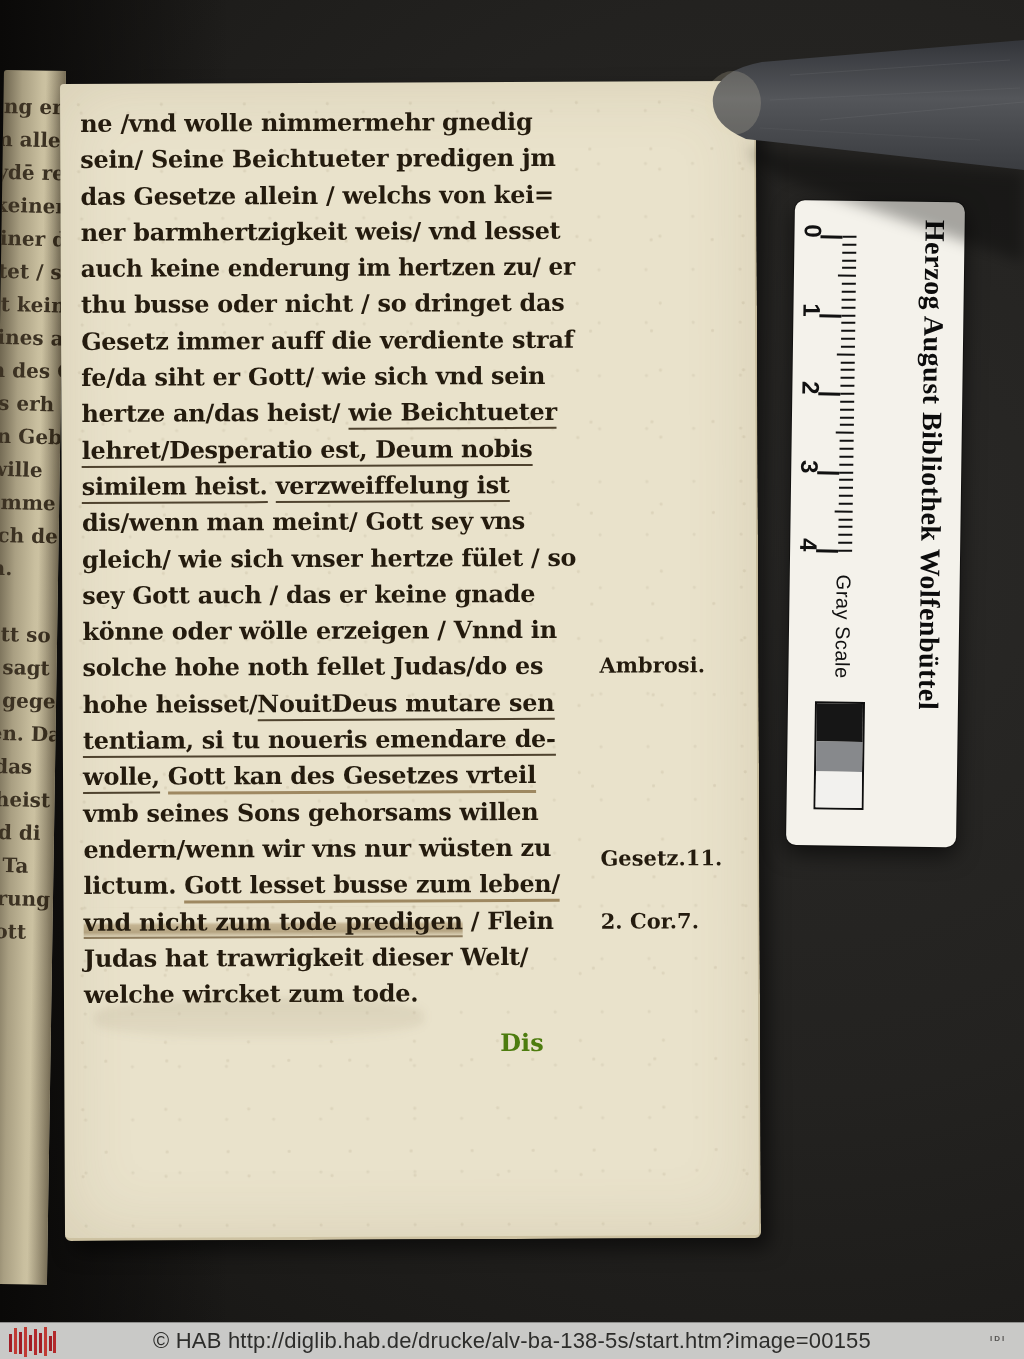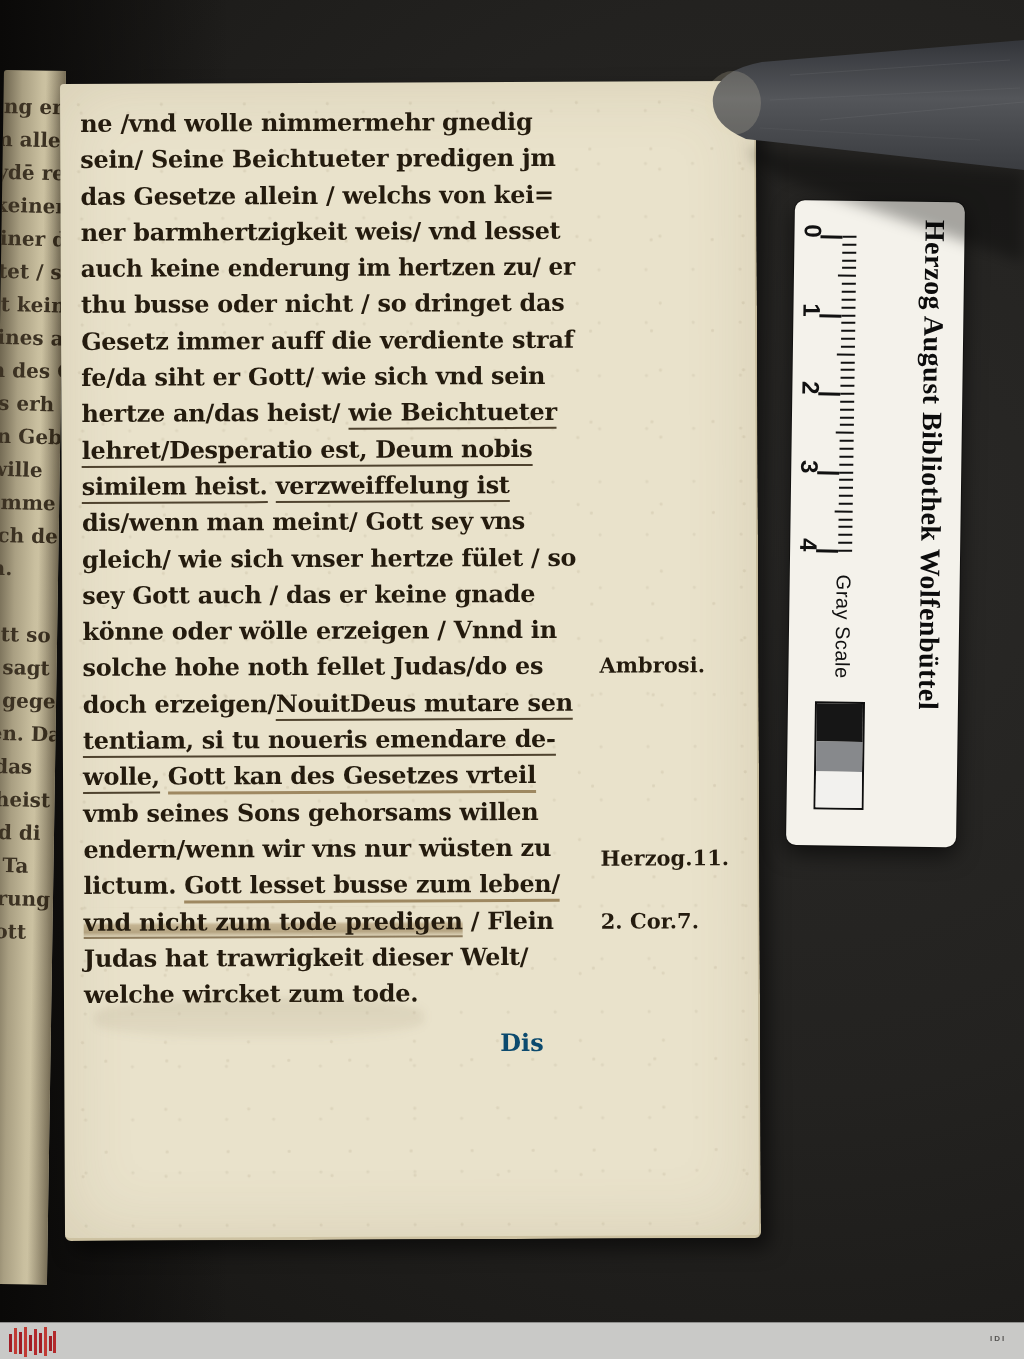--- a/index.html
+++ b/index.html
@@ -37,21 +37,21 @@
   .textblock{position:absolute;left:20px;top:22px;width:494px;color:#241b0e;}
   .tline{white-space:nowrap;font:700 24px/36.3px "DejaVu Serif", serif;
     letter-spacing:-0.3px;transform-origin:left center;}
   .u-ink{border-bottom:2.5px solid rgba(45,32,12,.82);padding-bottom:1px;}
   .u-heavy{border-bottom:3px solid rgba(112,80,32,.62);padding-bottom:1px;}
   .u-smear{border-bottom:2px solid rgba(82,56,20,.6);
     background:linear-gradient(rgba(125,92,38,0) 50%, rgba(125,92,38,.34) 60%, rgba(110,80,30,.42) 85%, rgba(125,92,38,.12) 100%);}
   .margin-note{position:absolute;left:497px;white-space:nowrap;
     font:700 21px/24px "DejaVu Serif", serif;color:#241b0e;margin-left:40px;}
   .catchword{position:absolute;left:436px;top:946px;
-    font:700 24px/30px "DejaVu Serif", serif;color:#0c4a6e;}
+    font:700 24px/30px "DejaVu Serif", serif;color:#4d7c0f;}
   .ghost{position:absolute;left:30px;top:915px;width:330px;height:40px;
     background:linear-gradient(rgba(105,88,55,.12), rgba(105,88,55,.05));
     filter:blur(4px);border-radius:40%;}
   
   .card{position:absolute;left:795px;top:200px;width:170px;height:645px;
     transform:rotate(0.8deg);transform-origin:top left;
     background:#f4f2eb;border-radius:10px;
     box-shadow:0 8px 22px rgba(0,0,0,.6), 0 0 0 1px rgba(0,0,0,.35);}
   .card-title{position:absolute;right:14px;top:18px;height:612px;
     writing-mode:vertical-rl;font:700 28px "Liberation Serif", serif;color:#0c0c0c;
@@ -122,33 +122,33 @@
         <div class="tline fit" style="transform: scaleX(1);"><span>Gesetz immer auff die verdiente straf</span></div>
         <div class="tline fit" style="transform: scaleX(1);"><span>fe/da siht er Gott/ wie sich vnd sein</span></div>
         <div class="tline fit" style="transform: scaleX(1);"><span>hertze an/das heist/ </span><span class="u-ink">wie Beichtueter</span></div>
         <div class="tline fit" style="transform: scaleX(1);"><span class="u-ink">lehret/Desperatio est, Deum nobis</span></div>
         <div class="tline fit" style="transform: scaleX(1);"><span class="u-ink">similem heist.</span><span>  </span><span class="u-ink">verzweiffelung ist</span></div>
         <div class="tline fit" style="transform: scaleX(1);"><span>dis/wenn man meint/ Gott sey vns</span></div>
         <div class="tline fit" style="transform: scaleX(0.993964);"><span>gleich/ wie sich vnser hertze fület / so</span></div>
         <div class="tline fit" style="transform: scaleX(1);"><span>sey Gott auch /  das er keine gnade</span></div>
         <div class="tline fit" style="transform: scaleX(1);"><span>könne oder wölle erzeigen / Vnnd in</span></div>
         <div class="tline fit" style="transform: scaleX(1);"><span>solche hohe noth fellet Judas/do es</span></div>
-        <div class="tline fit" style="transform: scaleX(1);"><span>doch erzeigen/</span><span class="u-ink">NouitDeus mutare sen</span></div>
+        <div class="tline fit" style="transform: scaleX(1);"><span>hohe heisset/</span><span class="u-ink">NouitDeus mutare sen</span></div>
         <div class="tline fit" style="transform: scaleX(1);"><span class="u-ink">tentiam, si tu noueris emendare de-</span></div>
         <div class="tline fit" style="transform: scaleX(1);"><span class="u-ink">wolle,</span><span> </span><span class="u-heavy">Gott kan des Gesetzes vrteil</span></div>
         <div class="tline fit" style="transform: scaleX(1);"><span>vmb seines Sons gehorsams willen</span></div>
         <div class="tline fit" style="transform: scaleX(1);"><span>endern/wenn wir vns nur wüsten zu</span></div>
         <div class="tline fit" style="transform: scaleX(0.995968);"><span>lictum. </span><span class="u-heavy">Gott lesset busse zum leben/</span></div>
         <div class="tline fit" style="transform: scaleX(1);"><span class="u-smear">vnd nicht zum tode predigen</span><span> / Flein</span></div>
         <div class="tline fit" style="transform: scaleX(1);"><span>Judas hat trawrigkeit dieser Welt/</span></div>
         <div class="tline"><span>welche wircket zum tode.</span></div>
       </div>
     <div>
         <div class="margin-note" style="top: 572px;">Ambrosi.</div>
-        <div class="margin-note" style="top: 765px;">Herzog.11.</div>
+        <div class="margin-note" style="top: 765px;">Gesetz.11.</div>
         <div class="margin-note" style="top: 828px;">2. Cor.7.</div>
       </div>
     <div class="catchword">Dis</div>
     <div class="ghost"></div>
   </div>
 
   <div class="card">
     <div class="card-title">Herzog August Bibliothek Wolfenbüttel</div>
     <div>
         <div class="rnum" style="top: 24px;">0</div>
@@ -241,16 +241,17 @@
         <rect x="11" y="6" width="3" height="22"></rect>
         <rect x="16" y="1" width="3" height="30" fill="#c03a33"></rect>
         <rect x="21" y="9" width="3" height="16"></rect>
         <rect x="26" y="3" width="3" height="26" fill="#b32a2c"></rect>
         <rect x="31" y="7" width="3" height="20"></rect>
         <rect x="36" y="1" width="3" height="29" fill="#c03a33"></rect>
         <rect x="41" y="10" width="3" height="15"></rect>
         <rect x="45" y="5" width="3" height="22" fill="#b32a2c"></rect>
       </g>
     </svg>
+    <a class="credit" href="#">© HAB http://diglib.hab.de/drucke/alv-ba-138-5s/start.htm?image=00155</a>
     <span class="mini-mark">IDI</span>
   </div>
 
 </div>
 
 </body></html>

